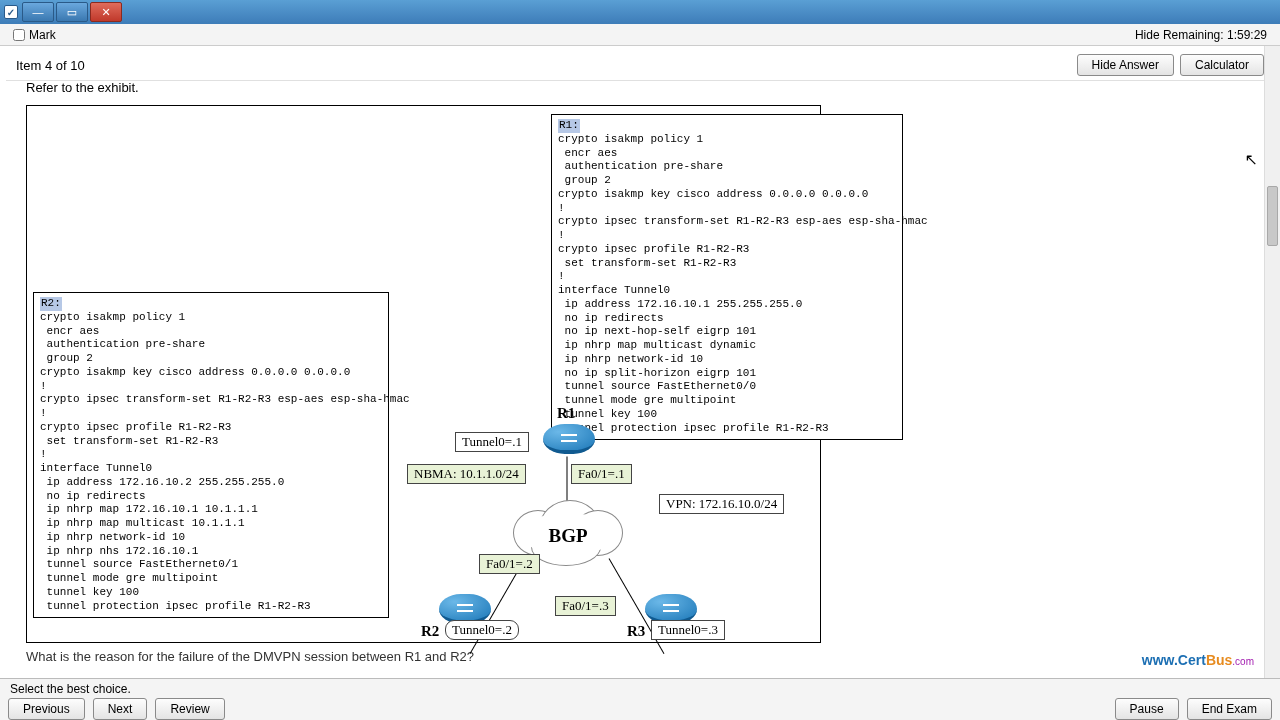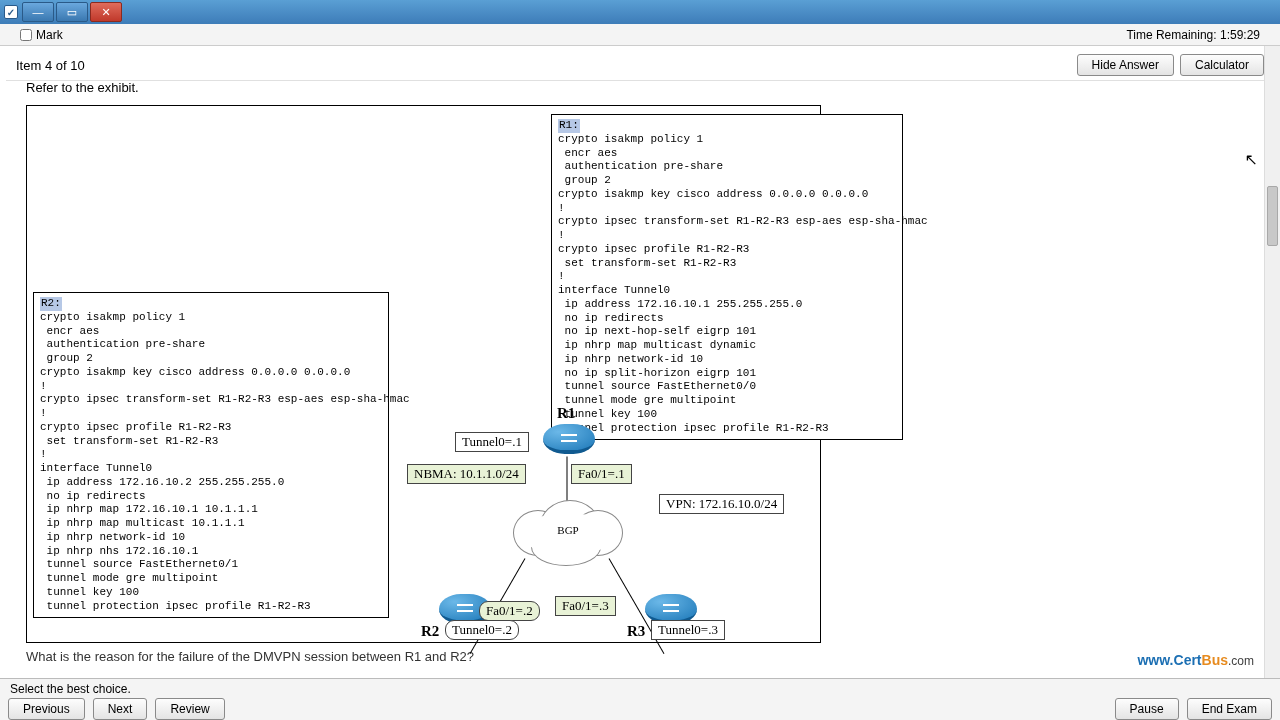--- a/index.html
+++ b/index.html
@@ -7,21 +7,21 @@
 
 
 .titlebar { height: 24px; background: linear-gradient(#5a9fd4, #3d7cb8); display: flex; align-items: center; padding-left: 4px; color: #fff; }
 .titlebar .appicon { width: 14px; height: 14px; background:#fff; border:1px solid #2a5a8a; border-radius:2px; margin-right:4px; display:flex; align-items:center; justify-content:center; color:#2a5a8a; font-size:10px; font-weight:bold;}
 .titlebar .title { flex: 1; font-size: 12px; }
 .winbtns { display: flex; height: 100%; }
 .winbtn { width: 32px; height: 20px; margin-top:2px; display: flex; align-items: center; justify-content: center; font-size: 11px; color:#fff; background: linear-gradient(#6aa8dd,#3a78b0); border:1px solid #2a5a88; border-radius:2px; margin-right:2px;}
 .winbtn.close { background: linear-gradient(#e06c5c,#c0392b); border-color:#8a2a1f;}
 
 
-.toprow { height: 22px; border-bottom: 1px solid #ccc; display:flex; align-items:center; padding: 0 20px; background:#f4f4f4;}
+.toprow { height: 22px; border-bottom: 1px solid #ccc; display:flex; align-items:center; padding: 0 13px; background:#f4f4f4;}
 .toprow .mark-wrap { display:flex; align-items:center; gap:4px; flex:1;}
 .toprow .mark-wrap input { width:12px; height:12px;}
 .toprow .time { color:#000; }
 
 
 .itemrow { padding: 8px 10px 4px 10px; display:flex; align-items:center; border-bottom:1px solid #e0e0e0; margin:0 6px;}
 .itemrow .itemlabel { flex:1; font-size:13px; }
 .itemrow .btn { margin-left:6px; }
 
 .btn { background: linear-gradient(#fdfdfd,#e4e4e4); border:1px solid #8a8a8a; border-radius:3px; padding:3px 14px; font-size:12px; cursor:pointer; }
@@ -47,21 +47,21 @@
 .rname { position:absolute; font-family:"Times New Roman",serif; font-weight:bold; font-size:15px; }
 
 
 .cloud { position:absolute; width:110px; height:70px; top: 390px; left: 486px;}
 .cloud .cb { position:absolute; background:#fff; border:1px solid #888; border-radius:50%; }
 .cloud .c1{width:50px;height:46px;top:14px;left:0;}
 .cloud .c2{width:62px;height:56px;top:4px;left:26px;}
 .cloud .c3{width:50px;height:46px;top:14px;left:60px;}
 .cloud .c4{width:70px;height:38px;top:32px;left:18px;}
 .cloud .cbody{position:absolute; top:18px; left:12px; width:86px; height:40px; background:#fff; border-radius:40%;}
-.cloud .txt{position:absolute; top:28px; left:0; width:100%; text-align:center; font-family:"Times New Roman",serif; font-size:11px;}
+.cloud .txt{position:absolute; top:28px; left:0; width:100%; text-align:center; font-family:"Times New Roman",serif; font-size:19px;font-weight:bold;}
 
 .netline { position:absolute; background:#000; height:1px; transform-origin: left center;}
 
 
 .qcut { margin-top:6px; font-size:13px; color:#333; }
 
 
 .footer { position:absolute; bottom:0; left:0; right:0; height:42px; border-top:1px solid #bbb; background:#f4f4f4; }
 .footer .instr { padding:3px 10px 0 10px; font-size:12px; }
 .footer .btnrow { display:flex; padding: 2px 8px 4px 8px; gap:8px;}
@@ -69,21 +69,21 @@
 
 
 .vscroll { position:absolute; right:0; top:46px; bottom:42px; width:16px; background:#f0f0f0; border-left:1px solid #ddd;}
 .vscroll .thumb{ position:absolute; left:2px; right:2px; top:140px; height:60px; background:#c8c8c8; border:1px solid #a8a8a8; border-radius:2px;}
 
 
 .logo { position:absolute; right:26px; bottom:52px; text-align:right; font-family: Arial, sans-serif; }
 .logo .line1 .w{color:#1c6fb3; font-weight:bold; font-size:14px;}
 .logo .line1 .c{color:#1c6fb3; font-weight:bold; font-size:14px;}
 .logo .line1 .b{color:#e78b1f; font-weight:bold; font-size:14px;}
-.logo .line1 .d{color:#404040; font-size:12px;}
+.logo .line1 .d{color:#a21caf; font-size:10px;}
 .logo .line2 { font-size:34px; font-weight:bold; letter-spacing:1px; line-height:1; margin-top:2px;}
 .logo .line2 .c{color:#1c6fb3;} .logo .line2 .b{color:#e78b1f;}
 .logo .busicon { display:inline-block; vertical-align:baseline; margin-left:4px;}
 .logo .busicon svg { width:40px; height:30px;}
 
 
 .cursor{position:absolute; top:150px; right:22px; font-size:16px; color:#000; pointer-events:none;}
 </style>
 </head>
 <body>
@@ -95,21 +95,21 @@
     <div class="winbtn">▭</div>
     <div class="winbtn close">✕</div>
   </div>
 </div>
 
 <div class="toprow">
   <label class="mark-wrap">
     <input type="checkbox" style="">
     <span>Mark</span>
   </label>
-  <div class="time">Time Remaining: 1:59:29</div>
+  <div class="time">Hide Remaining: 1:59:29</div>
 </div>
 
 <div class="itemrow">
   <div class="itemlabel">Item 4 of 10</div>
   <button class="btn">Hide Answer</button>
   <button class="btn">Calculator</button>
 </div>
 
 <div class="content">
   <div class="qtext">Refer to the exhibit.</div>
@@ -183,21 +183,21 @@
     <div class="router" style="top:488px; left:412px;"></div>
     <div class="rname" style="top:516px; left:394px;">R2</div>
 
     <div class="router" style="top:488px; left:618px;"></div>
     <div class="rname" style="top:516px; left:600px;">R3</div>
 
     <div class="labelbox white" style="top:326px; left:428px;">Tunnel0=.1</div>
     <div class="labelbox" style="top:358px; left:380px;">NBMA: 10.1.1.0/24</div>
     <div class="labelbox" style="top:358px; left:544px;">Fa0/1=.1</div>
     <div class="labelbox white" style="top:388px; left:632px;">VPN: 172.16.10.0/24</div>
-    <div class="labelbox" style="top:495px; left:452px;border-radius:9px;">Fa0/1=.2</div>
+    <div class="labelbox" style="top:448px; left:452px;">Fa0/1=.2</div>
     <div class="labelbox" style="top:490px; left:528px;">Fa0/1=.3</div>
     <div class="labelbox white" style="top:514px; left:418px;border-radius:9px;">Tunnel0=.2</div>
     <div class="labelbox white" style="top:514px; left:624px;">Tunnel0=.3</div>
 
   </div>
 
   <div class="qcut">What is the reason for the failure of the DMVPN session between R1 and R2?</div>
 </div>
 
 <div class="vscroll">

